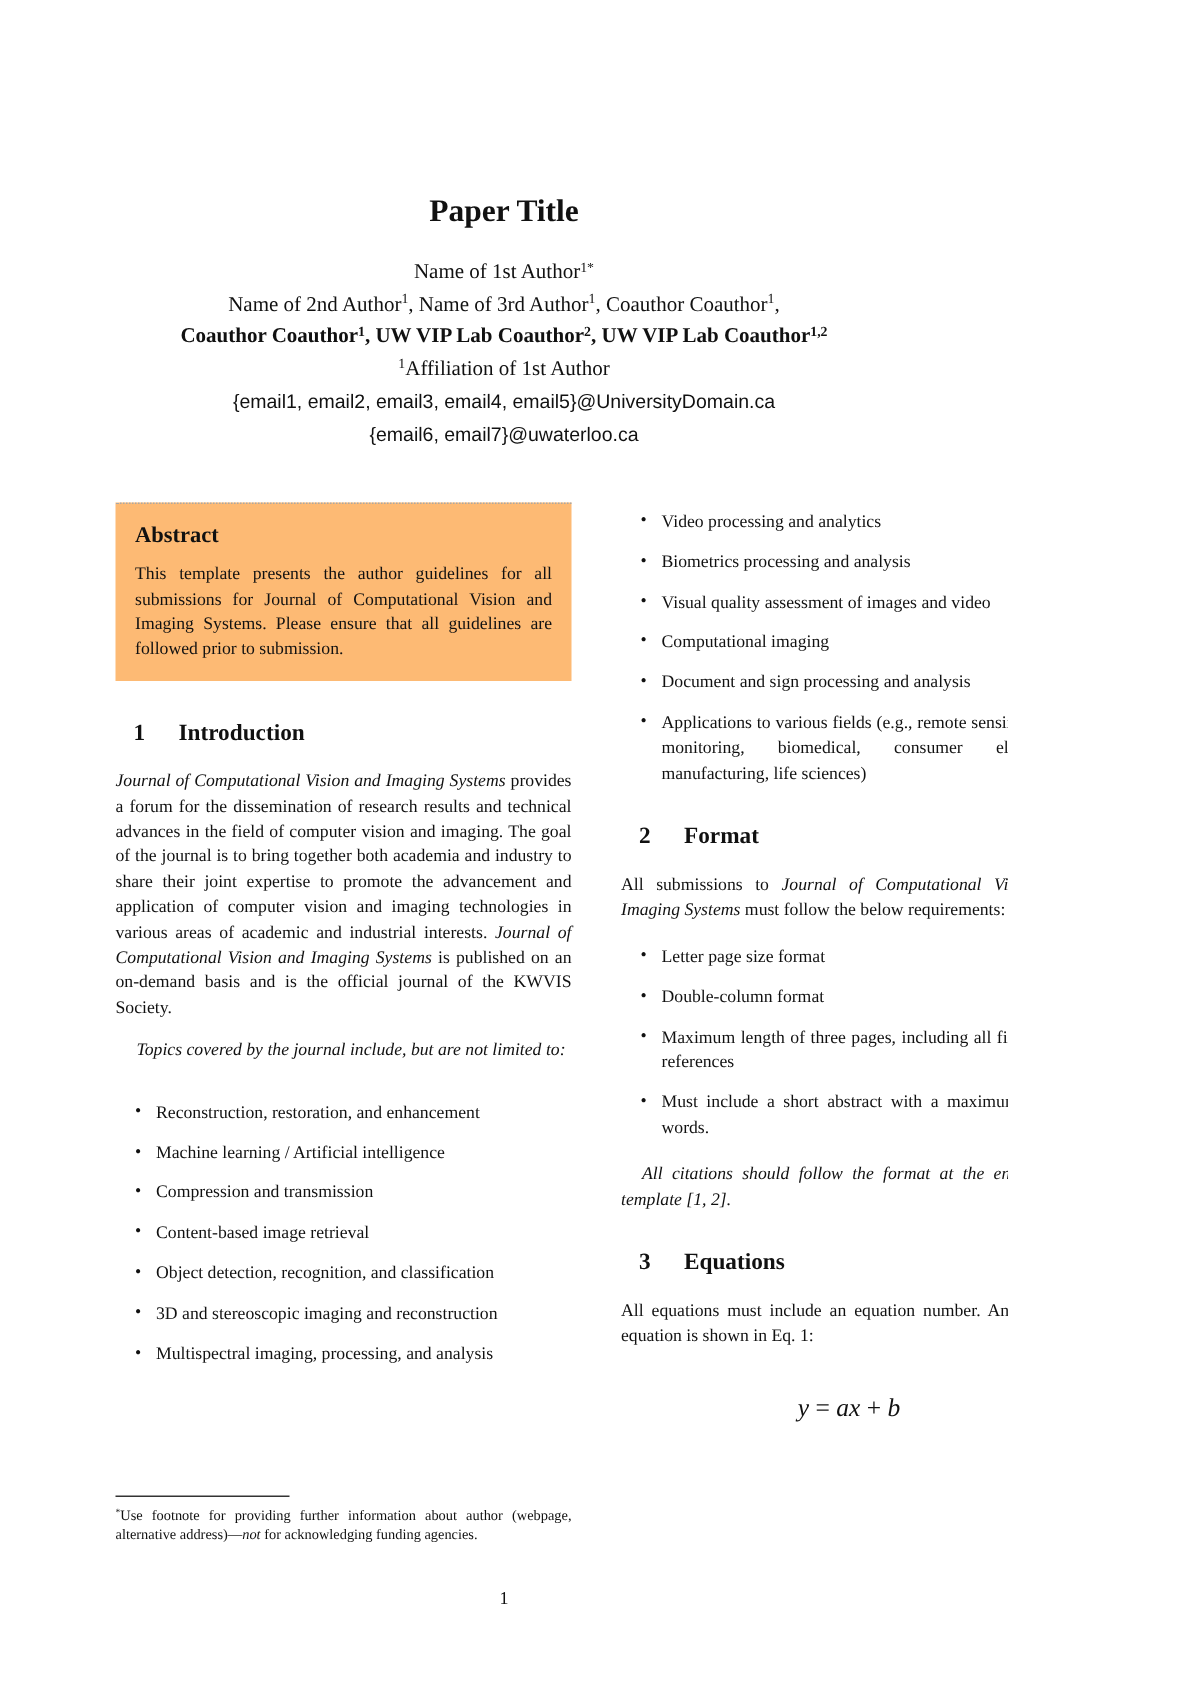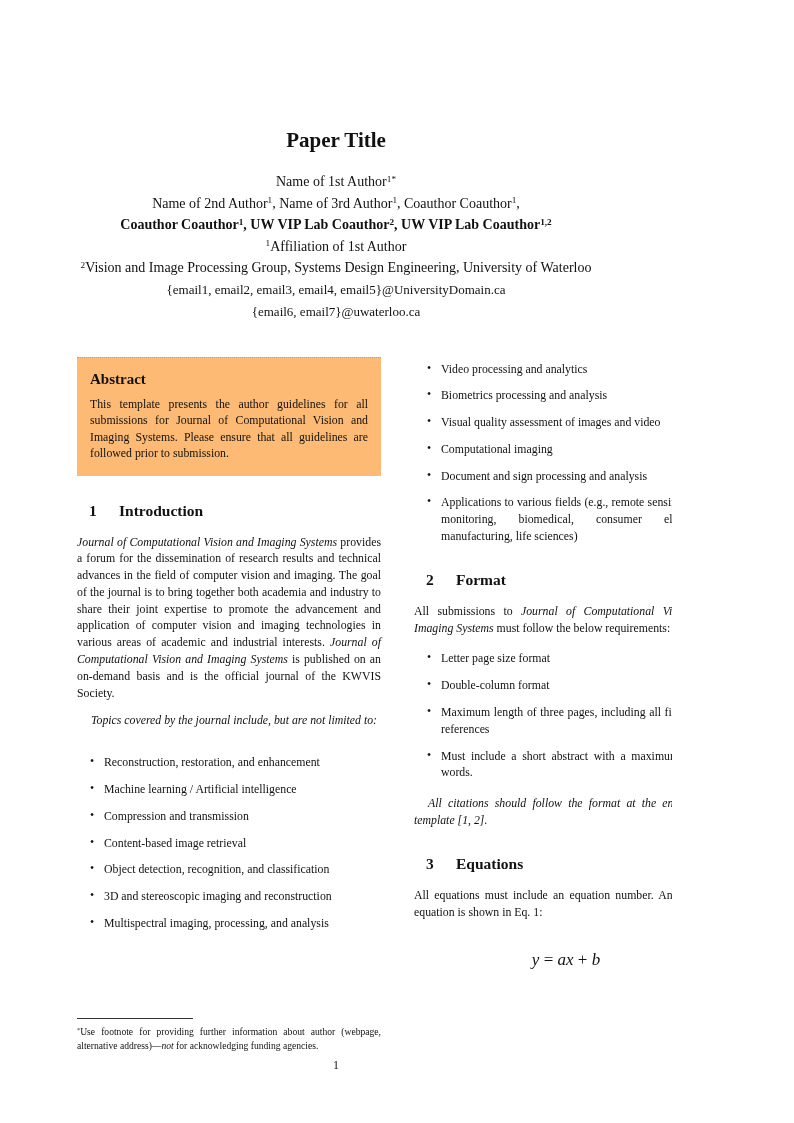--- a/index.html
+++ b/index.html
@@ -15,21 +15,21 @@
     box-sizing: border-box;
     padding: 128px 77px 0 77px;
     overflow: hidden;
   }
   
   .titleblock { text-align: center; }
   h1.title { font-size: 21px; font-weight: 700; margin: 0 0 18px 0; }
   .authors, .affil { font-size: 14px; line-height: 21.5px; margin: 0; }
   .authors.bold { font-weight: 700; }
   sup { font-size: 66%; line-height: 0; position: relative; top: -0.45em; vertical-align: baseline; }
-  .email { font-family: Liberation Serif, serif; font-size: 13px; line-height: 22px; margin: 0; }
+  .email { font-family: Liberation Sans, sans-serif; font-size: 13px; line-height: 22px; margin: 0; }
   
   .columns { display: flex; gap: 33px; margin-top: 34px; height: 700px; }
   .col { width: 304px; flex: 0 0 304px; }
   .col.left { display: flex; flex-direction: column; }
   
   .abstract { background: #fdba74; border-top: 1px dotted #a8a8a8; padding: 13px 13px 14px 13px; }
   .abshead { font-size: 15px; font-weight: 700; margin: 0 0 8px 0; }
   .absbody { font-size: 11.8px; line-height: 16.5px; text-align: justify; margin: 0; }
   
   h2.sec { font-size: 15.5px; font-weight: 700; margin: 26px 0 14px 12px; }
@@ -64,21 +64,20 @@
     <h1 class="title">Paper Title</h1>
 
     <p class="authors"><span>Name of 1st Author</span><sup>1*</sup></p>
 
     <p class="authors"><span>Name of 2nd Author</span><sup>1</sup><span>, Name of 3rd Author</span><sup>1</sup><span>, Coauthor Coauthor</span><sup>1</sup><span>,</span></p>
 
     <p class="authors bold"><span>Coauthor Coauthor</span><sup>1</sup><span>, UW VIP Lab Coauthor</span><sup>2</sup><span>, UW VIP Lab Coauthor</span><sup>1,2</sup></p>
 
     <p class="affil"><sup>1</sup><span>Affiliation of 1st Author</span></p>
 
-    <p class="affil"><sup>2</sup><span>Vision and Image Processing Group, Systems Design Engineering, University of Waterloo</span></p>
 
     <p class="email">{email1, email2, email3, email4, email5}@UniversityDomain.ca</p>
     <p class="email">{email6, email7}@uwaterloo.ca</p>
   </header>
 
   <div class="columns">
 
     <div class="col left">
 
       <section class="abstract">

